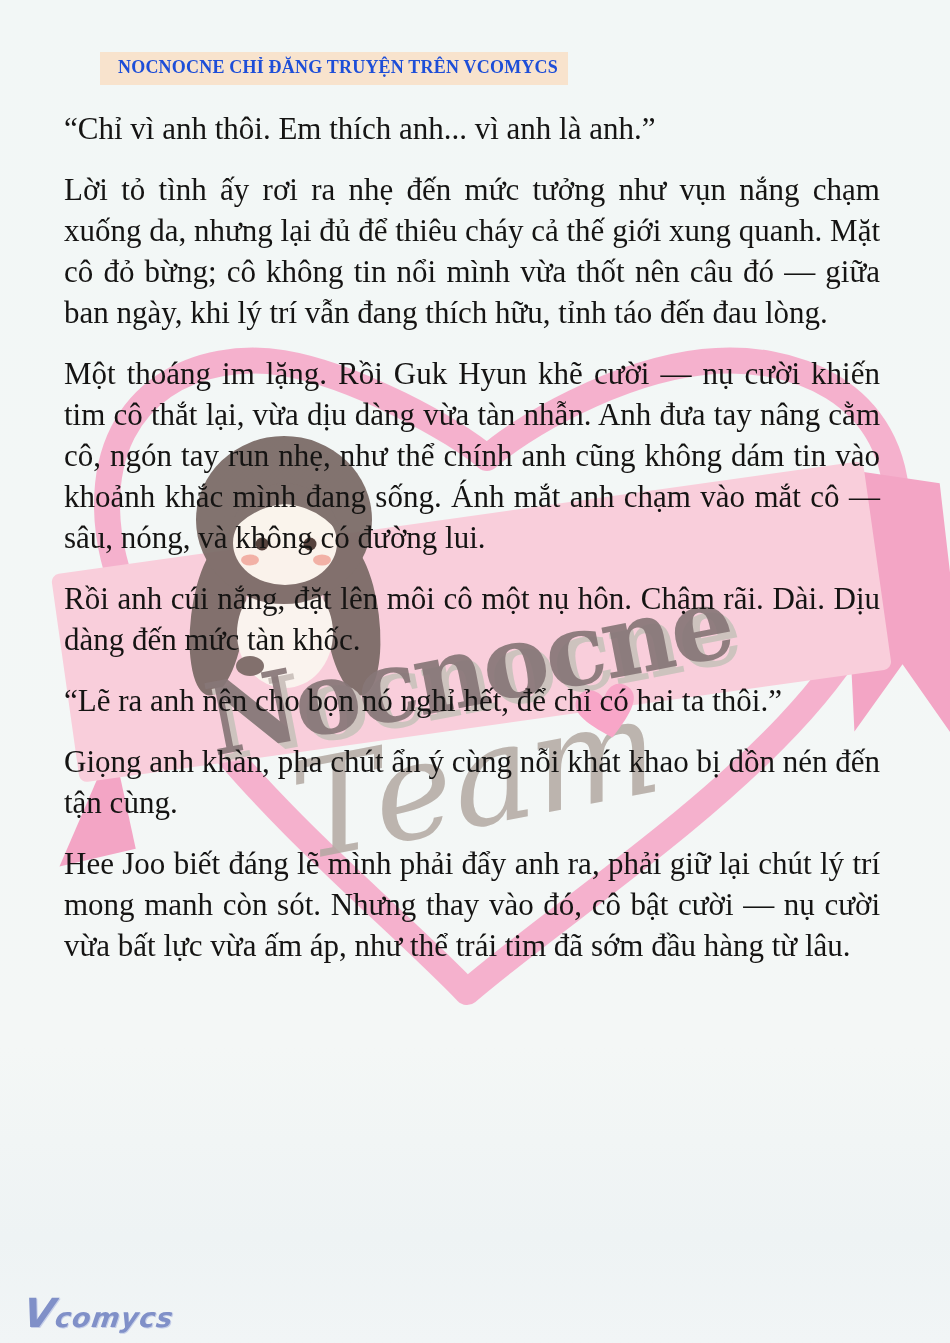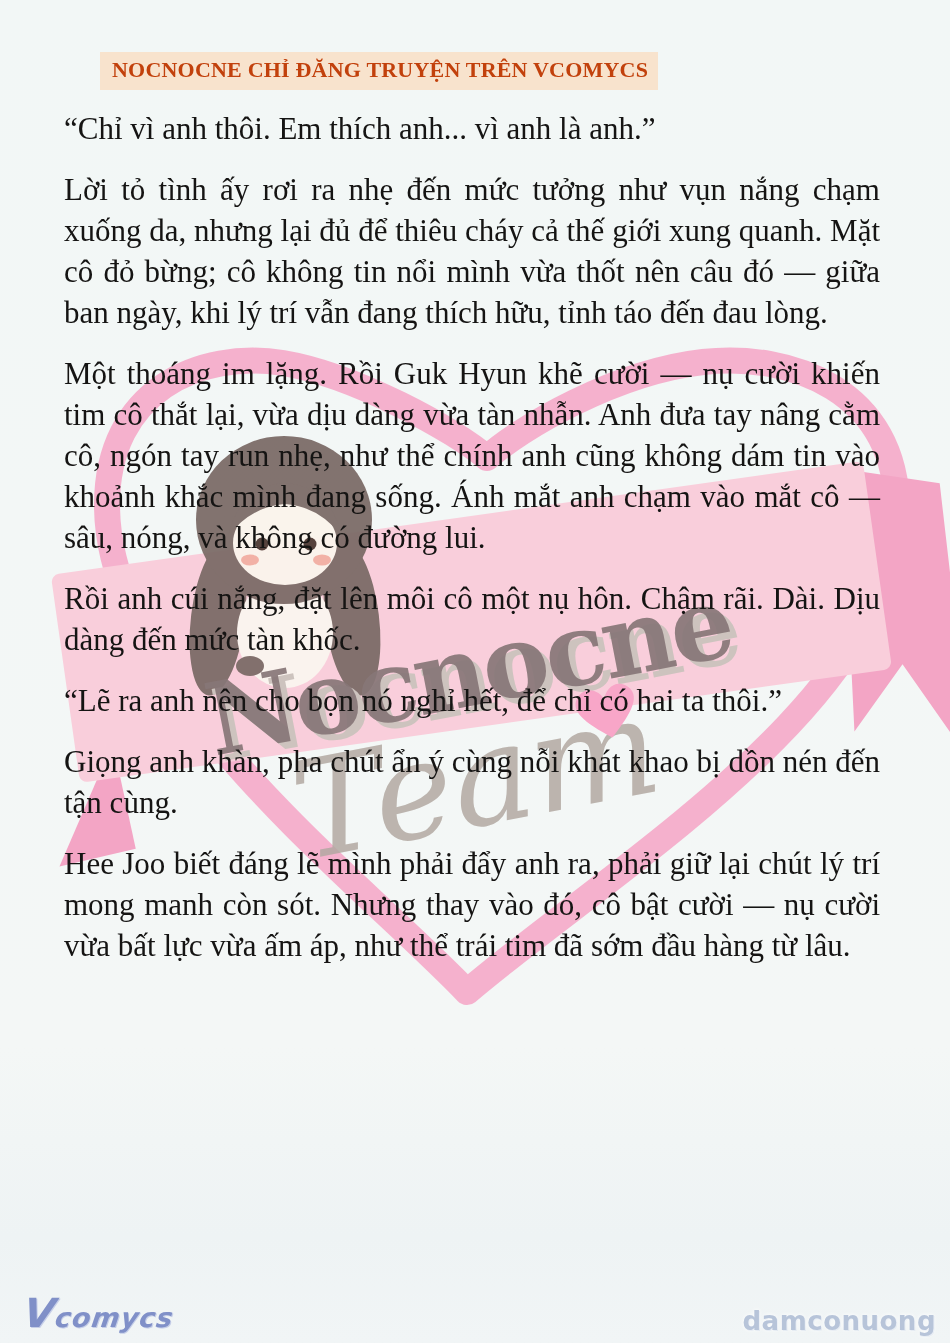--- a/index.html
+++ b/index.html
@@ -9,25 +9,25 @@
     margin:0 auto;
     background:linear-gradient(180deg,#f2f7f6 0%,#f4f7f6 78%,#eef3f4 92%,#f1f5f6 100%);
     overflow:hidden;
     font-family:"Liberation Serif","DejaVu Serif",serif;
   }
   .watermark{position:absolute;left:0;top:0;z-index:0;}
   .content{position:absolute;left:0;top:0;width:100%;z-index:2;}
   .notice{
     position:absolute;left:100px;top:52px;
     background:#f8e3cd;
-    color:#c2410c;
+    color:#1d4ed8;
     font-weight:bold;
-    font-size:22px;
+    font-size:18px;
     letter-spacing:.2px;
-    padding:5px 10px 7px 12px;
+    padding:5px 10px 7px 18px;
     white-space:nowrap;
   }
   .story{
     position:absolute;left:64px;top:108px;width:816px;
     font-size:31px;line-height:41px;color:#151413;
     text-align:justify;
   }
   .story p{margin:0 0 20px 0;}
   .wm-name-text{
     font-family:"DejaVu Serif","Liberation Serif",serif;
@@ -108,15 +108,14 @@
       <p>Lời tỏ tình ấy rơi ra nhẹ đến mức tưởng như vụn nắng chạm xuống da, nhưng lại đủ để thiêu cháy cả thế giới xung quanh. Mặt cô đỏ bừng; cô không tin nổi mình vừa thốt nên câu đó — giữa ban ngày, khi lý trí vẫn đang thích hữu, tỉnh táo đến đau lòng.</p>
       <p>Một thoáng im lặng. Rồi Guk Hyun khẽ cười — nụ cười khiến tim cô thắt lại, vừa dịu dàng vừa tàn nhẫn. Anh đưa tay nâng cằm cô, ngón tay run nhẹ, như thể chính anh cũng không dám tin vào khoảnh khắc mình đang sống. Ánh mắt anh chạm vào mắt cô — sâu, nóng, và không có đường lui.</p>
       <p>Rồi anh cúi nắng, đặt lên môi cô một nụ hôn. Chậm rãi. Dài. Dịu dàng đến mức tàn khốc.</p>
       <p>“Lẽ ra anh nên cho bọn nó nghỉ hết, để chỉ có hai ta thôi.”</p>
       <p>Giọng anh khàn, pha chút ẩn ý cùng nỗi khát khao bị dồn nén đến tận cùng.</p>
       <p>Hee Joo biết đáng lẽ mình phải đẩy anh ra, phải giữ lại chút lý trí mong manh còn sót. Nhưng thay vào đó, cô bật cười — nụ cười vừa bất lực vừa ấm áp, như thể trái tim đã sớm đầu hàng từ lâu.</p>
     </div>
   </div>
 
   <div class="vcomycs-logo">Vcomycs</div>
-  <div class="credit">damconuong</div>
 
 </div>
 
 </body></html>

